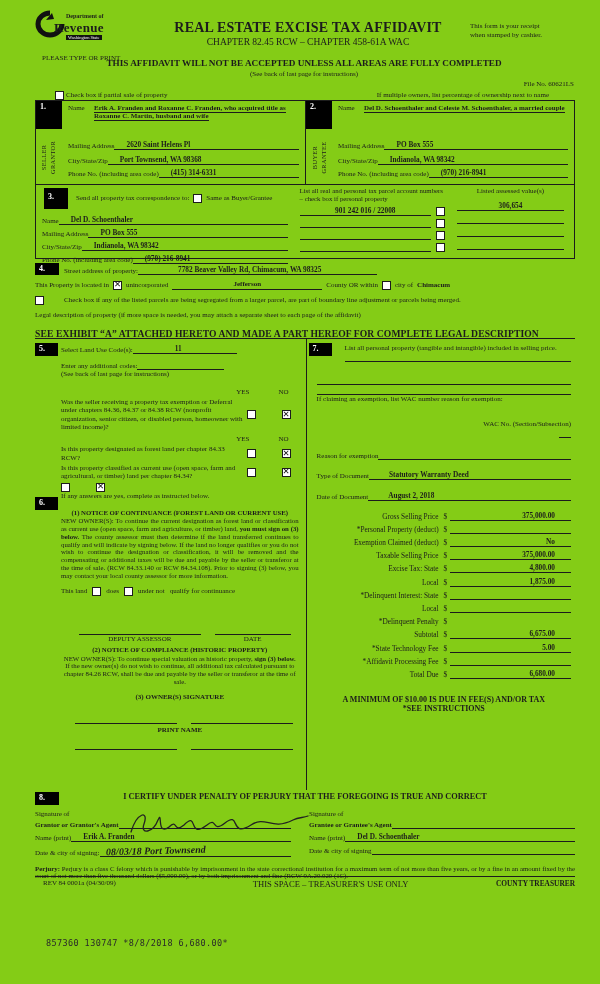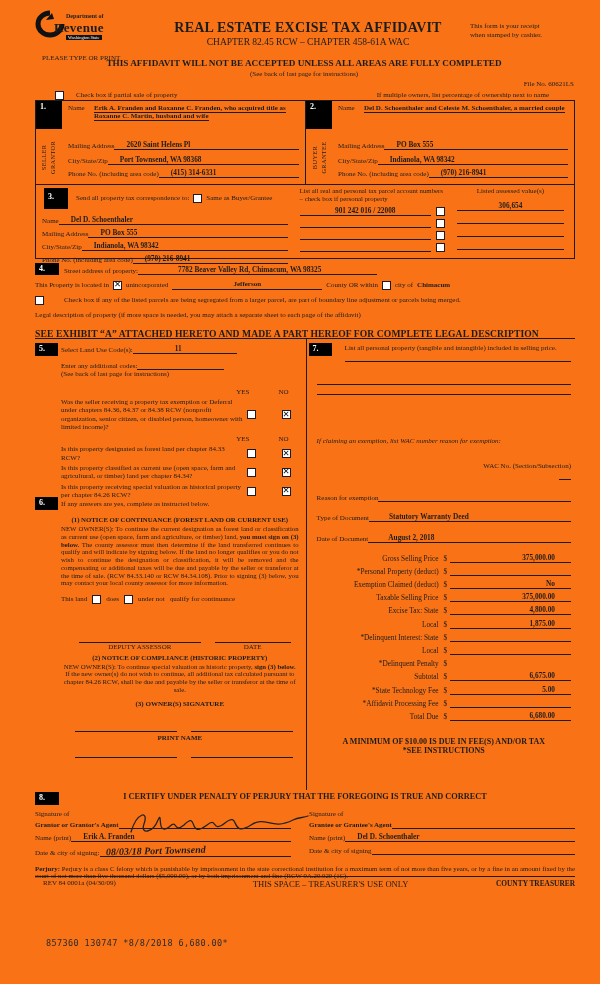--- a/index.html
+++ b/index.html
@@ -1,16 +1,16 @@
 <!DOCTYPE html>
 <html><head>
 <meta charset="utf-8">
 <style>
   html,body {margin:0; padding:0; background:#d9d9d9;}
-  .page {position:relative; width:600px; height:984px; background:#f97316; overflow:hidden;
+  .page {position:relative; width:600px; height:984px; background:#84cc16; overflow:hidden;
          font-family:"Liberation Serif","DejaVu Serif",serif; color:#1c1c1c;}
   .abs {position:absolute;}
   .b {font-weight:bold;}
   .ctr {text-align:center;}
   .sm {font-size:7px; line-height:1.25;}
   .xs {font-size:6.8px; line-height:1.14;}
 
   
   .logo-swoosh {display:block;}
   .logo-dept {font-size:6px; font-weight:bold; position:absolute; left:34px; top:3px;}
@@ -98,21 +98,21 @@
     </div>
     <div class="abs receipt" style="right:2px; top:12px; width:106px;">This form is your receipt
 when stamped by cashier.</div>
 
     <div class="abs warning ctr" style="left:0; top:48px; width:100%;">THIS AFFIDAVIT WILL NOT BE ACCEPTED UNLESS ALL AREAS ARE FULLY COMPLETED</div>
     <div class="abs sm ctr" style="left:0; top:60px; width:100%;">(See back of last page for instructions)</div>
     <div class="abs sm" style="right:4px; top:70px;">File No. 60621LS</div>
   </div>
 
   <div class="abs sm" style="left:55px; top:91px; width:520px; display:flex;">
-    <div style="display:flex; gap:12px; align-items:center;">
+    <div style="display:flex; gap:2px; align-items:center;">
       <span class="cb"></span>
       <span>Check box if partial sale of property</span>
     </div>
     <div style="flex:1; text-align:right; padding-right:26px;">If multiple owners, list percentage of ownership next to name</div>
   </div>
 
   <div class="abs box12">
     <div class="half">
       <div class="numbox numbox-lg">1.</div>
       <div class="sidewrap">
@@ -280,21 +280,20 @@
         </span>
       </div>
       <div class="qrow">
         <span class="qtext">Is this property classified as current use (open space, farm and agricultural, or timber) land per chapter 84.34?</span>
         <span class="qboxes">
           <span class="cb"></span>
           <span class="cb checked"></span>
         </span>
       </div>
       <div class="qrow">
-        <span class="qtext">Is this property receiving special valuation as historical property per chapter 84.26 RCW?</span>
         <span class="qboxes">
           <span class="cb"></span>
           <span class="cb checked"></span>
         </span>
       </div>
       <div class="sm">If any answers are yes, complete as instructed below.</div>
 
       <div class="xs b ctr" style="margin-top:8px;">(1) NOTICE OF CONTINUANCE (FOREST LAND OR CURRENT USE)</div>
       <div class="xs" style="text-align:justify; margin-top:1px;"><span>NEW OWNER(S): To continue the current designation as forest land or classification as current use (open space, farm and agriculture, or timber) land, </span><span class="b">you must sign on (3) below.</span><span>  The county assessor must then determine if the land transferred continues to qualify and will indicate by signing below. If the land no longer qualifies or you do not wish to continue the designation or classification, it will be removed and the compensating or additional taxes will be due and payable by the seller or transferor at the time of sale.  (RCW 84.33.140 or RCW 84.34.108). Prior to signing (3) below, you may contact your local county assessor for more information.</span></div>
 
@@ -334,21 +333,21 @@
       </div>
     </div>
 
     <div class="colR">
       <div class="numbox" style="position:absolute; left:2px; top:4px; width:23px; height:13px;">7.</div>
       <div class="sm" style="padding-left:28px;">List all personal property (tangible and intangible) included in selling price.</div>
       <div class="sigline" style="margin:8px 0 0 28px;"></div>
       <div class="sigline" style="margin:22px 0 0 0;"></div>
       <div class="sigline" style="margin:9px 0 0 0;"></div>
 
-      <div class="sm" style="margin-top:42px;font-style:italic;">If claiming an exemption, list WAC number reason for exemption:</div>
+      <div class="sm" style="">If claiming an exemption, list WAC number reason for exemption:</div>
 
       <div class="frow" style="margin-top:16px;flex-direction:column;">
         <span>WAC No. (Section/Subsection)</span>
         <span class="fline"></span>
       </div>
       <div class="frow" style="margin-top:12px;">
         <span>Reason for exemption</span>
         <span class="fline"></span>
       </div>
       <div class="frow" style="margin-top:10px;">

